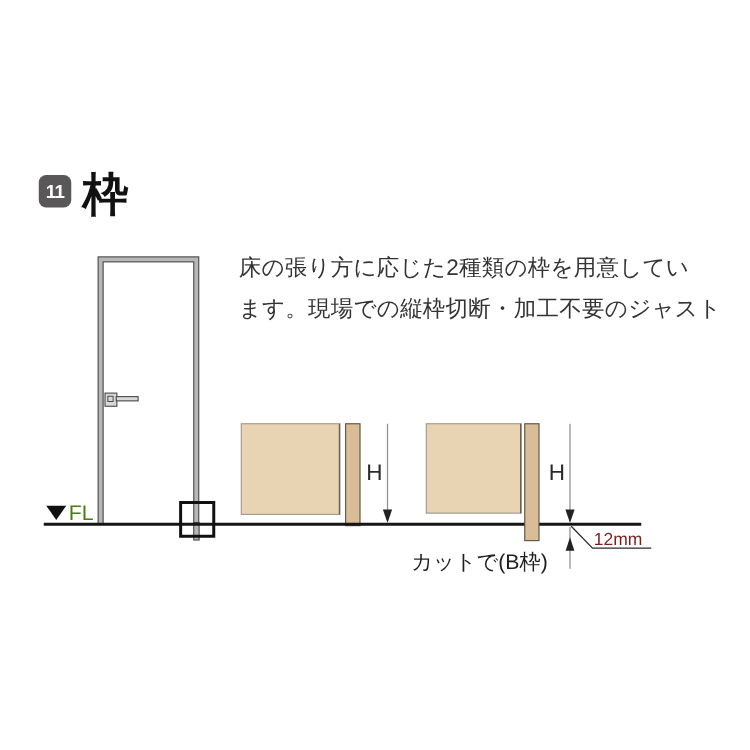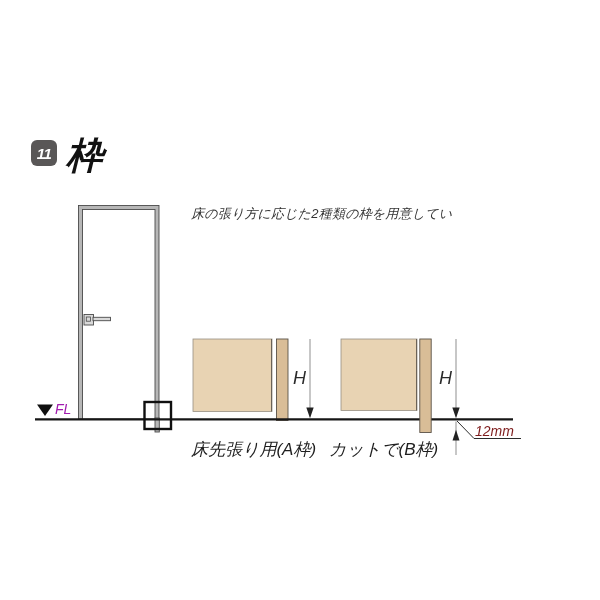--- a/index.html
+++ b/index.html
@@ -3,41 +3,41 @@
 <meta charset="utf-8">
 <style>
   :root{
     --badgeBg:#595757; --badgeText:#ffffff;
     --wallFill:#e8d3b3; --frameFill:#d9bd97;
     --lineDark:#161616; --doorGray:#b7b7b7; --doorEdge:#4a4a4a;
     --dimGray:#8f8f8f; --textMain:#333333; --titleColor:#111111;
   }
   html,body{margin:0;padding:0;}
   body{background:#ffffff;font-family:"Liberation Sans","DejaVu Sans",sans-serif;}
-  .canvas{position:relative;width:600px;height:560px;background:#ffffff;overflow:hidden;font-style:italic;}
+  .canvas{position:relative;width:600px;height:560px;background:#ffffff;overflow:hidden;}
 
   .badge{
     position:absolute;left:31px;top:140px;width:26px;height:26px;
     background:var(--badgeBg);color:var(--badgeText);border-radius:6px;
     display:flex;align-items:center;justify-content:center;
     font-size:15px;font-weight:bold;letter-spacing:-0.5px;
   }
   .title{
     position:absolute;left:66px;top:131px;
     font-size:37px;font-weight:bold;color:var(--titleColor);
   }
   .intro{
     position:absolute;left:191px;top:198px;width:402px;
-    font-size:13px;line-height:32.5px;color:var(--textMain);
+    font-size:18px;line-height:32.5px;color:var(--textMain);
     letter-spacing:0.2px;white-space:nowrap;
   }
   .svg-layer{position:absolute;left:0;top:0;width:600px;height:600px;}
 
   .lbl{position:absolute;color:#222222;white-space:nowrap;}
-  .fl-label{left:55px;top:401px;font-size:14px;color:#a21caf;text-align:right;}
+  .fl-label{left:55px;top:401px;font-size:17px;color:#4d7c0f;text-align:right;}
   .h-label{font-size:18px;color:#2b2b2b;}
   .h-label-a{left:293px;top:368px;}
   .h-label-b{left:439px;top:368px;}
   .offset-label{left:475px;top:423px;font-size:14px;color:#7f1d1d;}
   .caption{font-size:17px;color:#1f1f1f;}
   .caption-a{left:191px;top:438px;}
   .caption-b{left:329px;top:438px;}
 
   
   .wall{fill:var(--wallFill);stroke:#979083;stroke-width:0.8;}
@@ -58,20 +58,21 @@
 
 <div class="canvas">
 
   <div class="badge">
     <span>11</span>
   </div>
   <div class="title">枠</div>
 
   <div class="intro">
     <div>床の張り方に応じた2種類の枠を用意してい</div>
+    <div>ます。現場での縦枠切断・加工不要のジャスト</div>
   </div>
 
   <svg class="svg-layer" viewBox="0 0 600 600">
 
     <g>
       <rect class="door-outer" x="78.5" y="205.5" width="80.5" height="213.5"></rect>
       <rect class="door-inner" x="82.5" y="209.5" width="72.5" height="209.5"></rect>
 
       <rect class="door-outer" x="155" y="418" width="4.3" height="14"></rect>
 
@@ -103,16 +104,15 @@
       <line class="dimline" x1="456" y1="421.5" x2="456" y2="455"></line>
       <polygon class="arrow" points="452.5,440.5 459.5,440.5 456,429.8"></polygon>
       <polyline class="leader" points="457,421 474,438.5 521,438.5"></polyline>
     </g>
   </svg>
 
   <span class="lbl fl-label">FL</span>
   <span class="lbl h-label h-label-a">H</span>
   <span class="lbl h-label h-label-b">H</span>
   <span class="lbl offset-label">12mm</span>
-  <span class="lbl caption caption-a">床先張り用(A枠)</span>
   <span class="lbl caption caption-b">カットで(B枠)</span>
 
 </div>
 
 </body></html>

